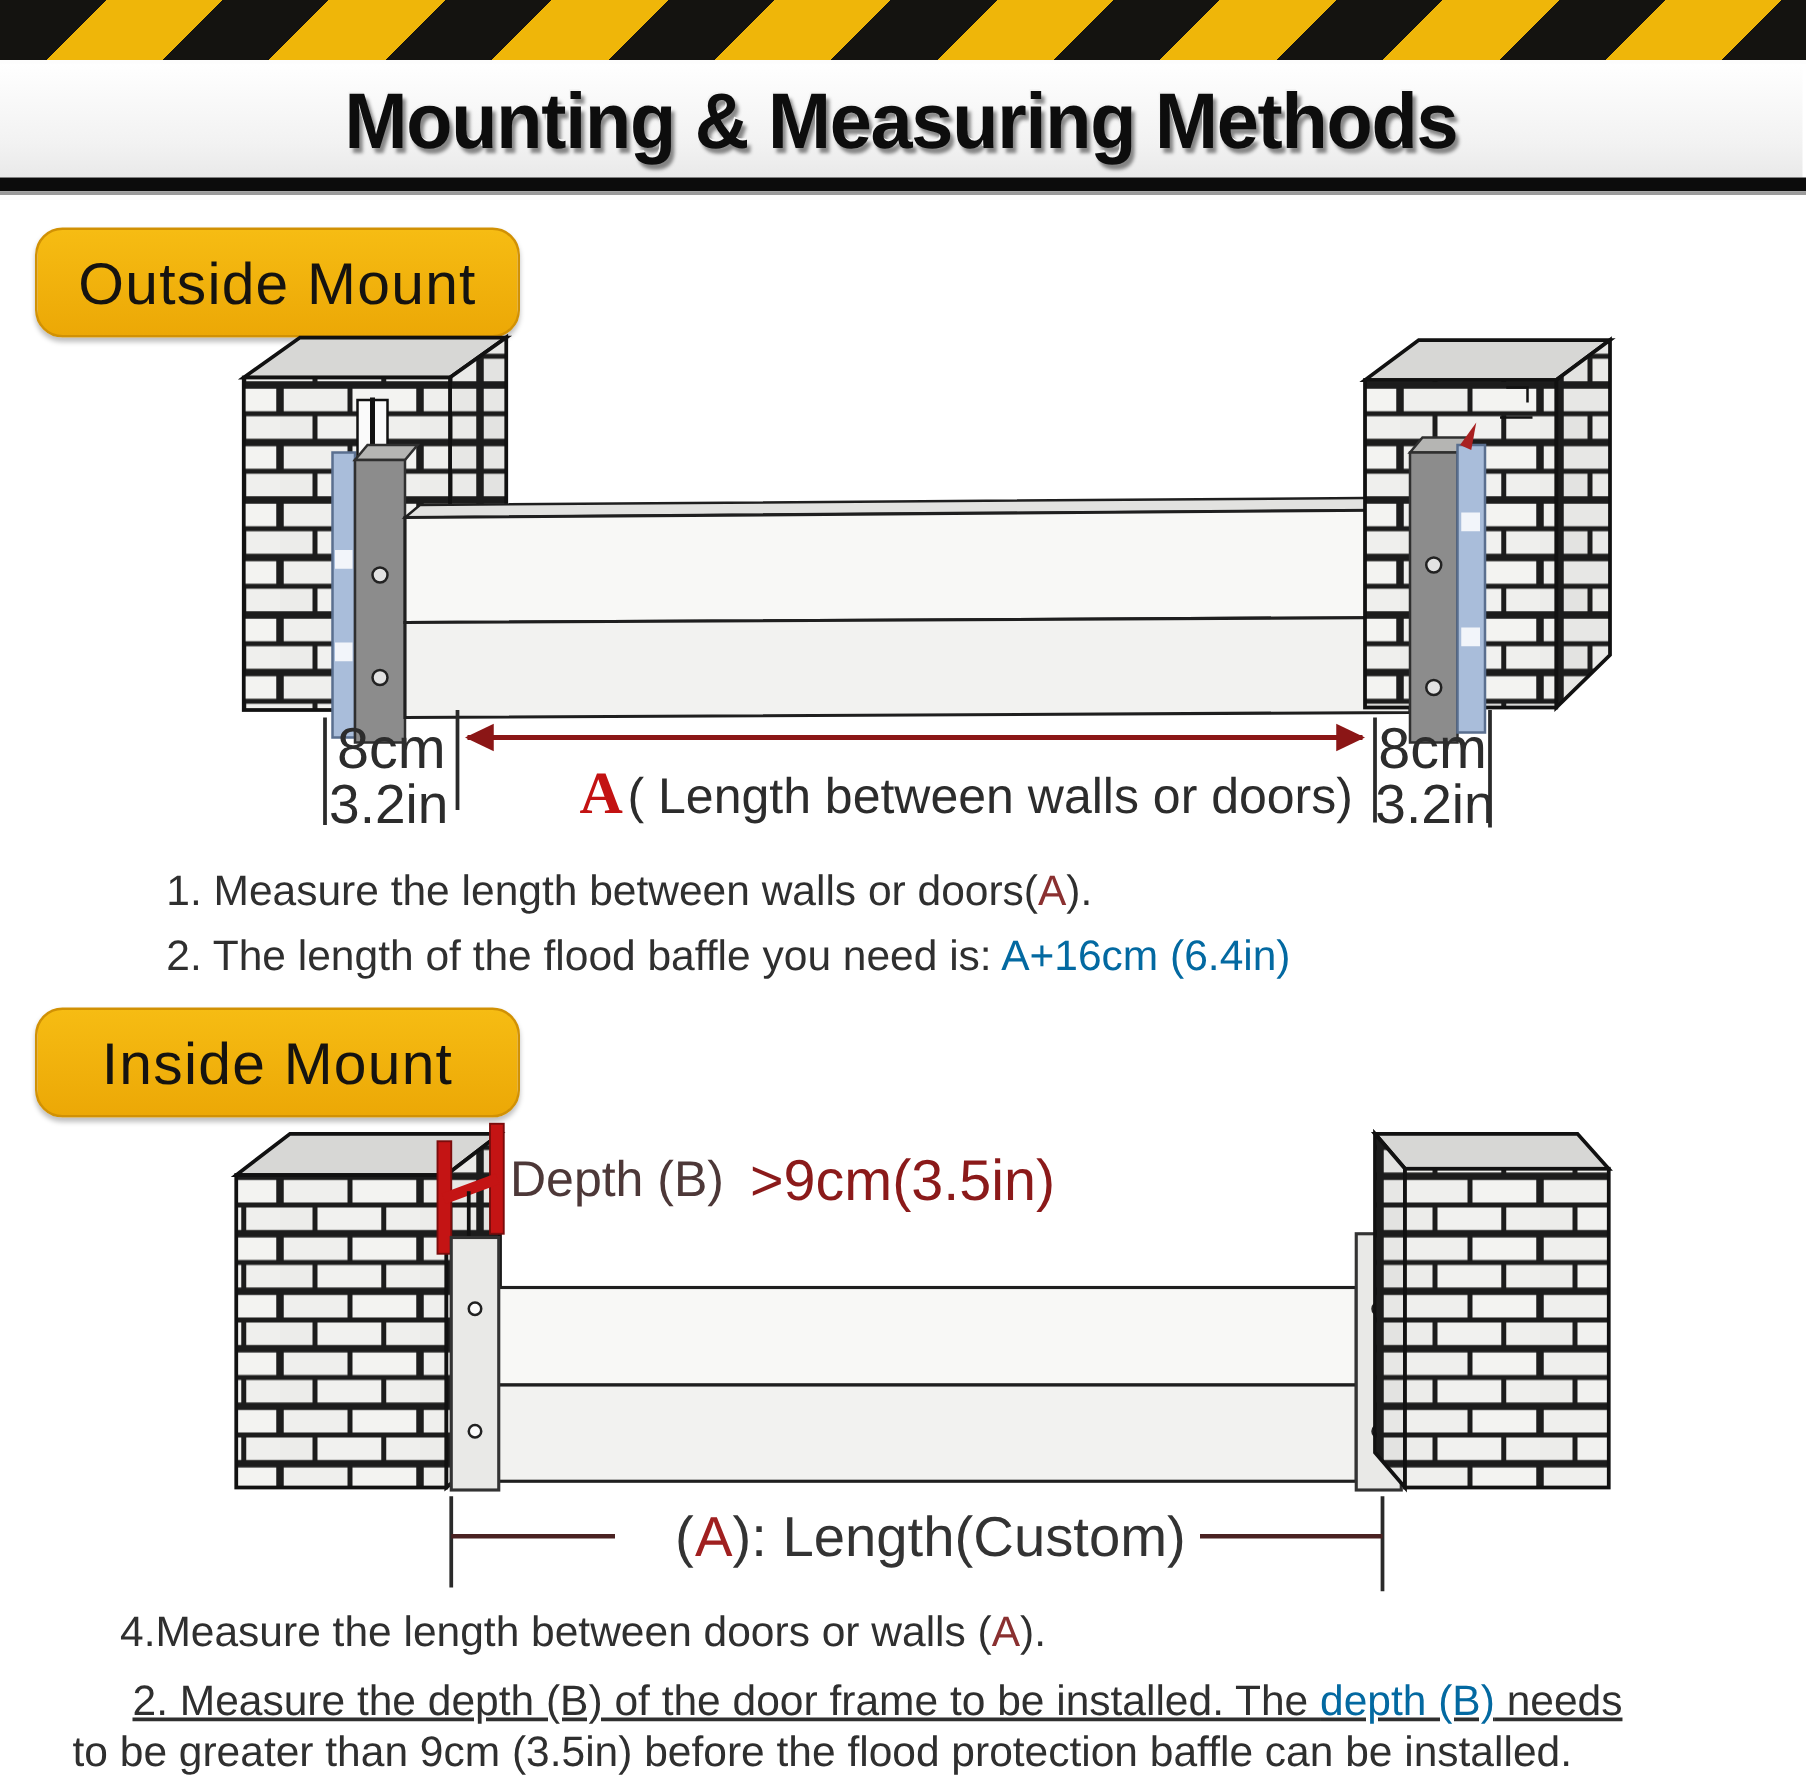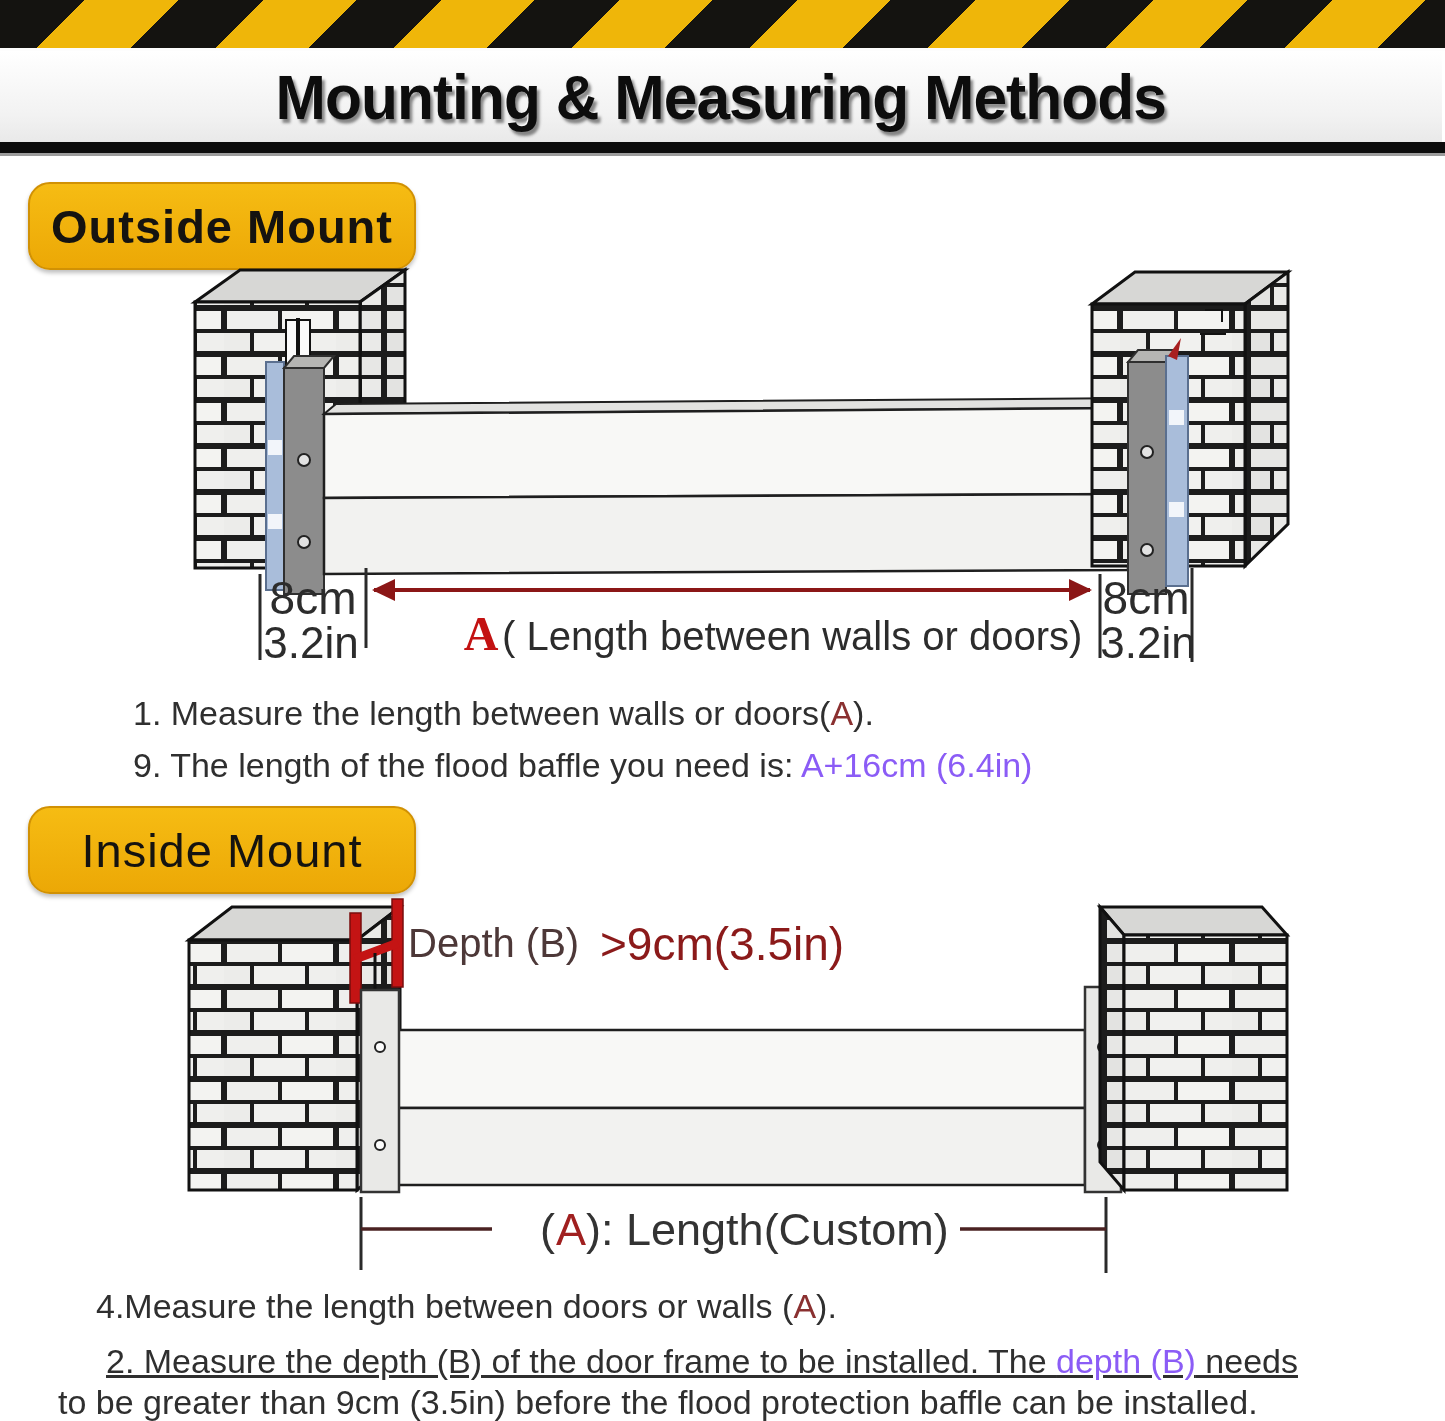--- a/index.html
+++ b/index.html
@@ -18,34 +18,34 @@
     text-shadow:-1px -1px 0 #f4f4f4, 3px 4px 3px rgba(0,0,0,.45);}
   .blackbar{position:absolute;left:0;top:142px;width:1445px;height:11px;background:#0c0c0c;}
   .graybar{position:absolute;left:0;top:153px;width:1445px;height:3px;background:#9b9b9b;}
 
   
   .badge{position:absolute;left:28px;width:384px;height:84px;border-radius:22px;
     background:linear-gradient(#f6bc13,#eca806);border:2px solid #d19104;
     box-shadow:0 3px 4px rgba(0,0,0,.25);
     display:flex;align-items:center;justify-content:center;}
   .badge span{font-size:47px;color:#151310;letter-spacing:1px;}
-  #badge-outside{top:182px;font-weight:bold;}
+  #badge-outside{top:182px;}
   #badge-inside{top:806px;}
 
   
   svg{position:absolute;left:0;display:block;}
   #svg-outside{top:262px;}
   #svg-inside{top:895px;}
   .dimtext{fill:#2c2c2c;}
   .dimred{fill:#c31212;font-weight:700;font-family:"Liberation Serif",serif;}
   .maroon-t{fill:#8b1a1a;}
 
   
   .ins{position:absolute;font-size:34px;color:#2f2f2f;white-space:nowrap;text-align:center;}
-  .mar{color:#8b5cf6;}
+  .mar{color:#0369a1;}
   .redA{color:#8a3030;}
   #out-ins1{left:133px;top:694px;}
   #out-ins2{left:133px;top:746px;}
   #in-ins1{left:96px;top:1287px;}
   #in-ins2{left:106px;top:1342px;text-decoration:underline;}
   #in-ins3{left:58px;top:1383px;}
 </style>
 </head>
 <body>
 
@@ -135,21 +135,21 @@
     <text x="313" y="352" font-size="46" text-anchor="middle" class="dimtext">8cm</text>
     <text x="311" y="396" font-size="44" text-anchor="middle" class="dimtext">3.2in</text>
     <text x="1146" y="352" font-size="46" text-anchor="middle" class="dimtext">8cm</text>
     <text x="1148" y="396" font-size="44" text-anchor="middle" class="dimtext">3.2in</text>
     <text x="481" y="388" font-size="48" text-anchor="middle" class="dimred">A</text>
     <text x="502" y="388" font-size="40" text-anchor="start" class="dimtext">( Length between walls or doors)</text>
   </g>
 </svg>
 
 <div class="ins" id="out-ins1"><span>1. Measure the length between walls or doors(</span><span class="redA">A</span><span>).</span></div>
-<div class="ins" id="out-ins2"><span>9. The length of the flood baffle you need is: </span><span class="mar">A+16cm (6.4in)</span></div>
+<div class="ins" id="out-ins2"><span>2. The length of the flood baffle you need is: </span><span class="mar">A+16cm (6.4in)</span></div>
 
 <svg id="svg-inside" width="1445" height="385" viewBox="0 0 1445 385">
   <defs>
     <pattern id="bricksB" width="112" height="46" patternUnits="userSpaceOnUse">
       <rect width="112" height="46" fill="#1c1c1c"></rect>
       <rect x="3" y="3" width="51" height="18" fill="#efefed"></rect>
       <rect x="58" y="3" width="51" height="18" fill="#f3f3f1"></rect>
       <rect x="0" y="25" width="26" height="18" fill="#ececea"></rect>
       <rect x="30" y="25" width="51" height="18" fill="#f1f1ef"></rect>
       <rect x="85" y="25" width="27" height="18" fill="#efefed"></rect>

